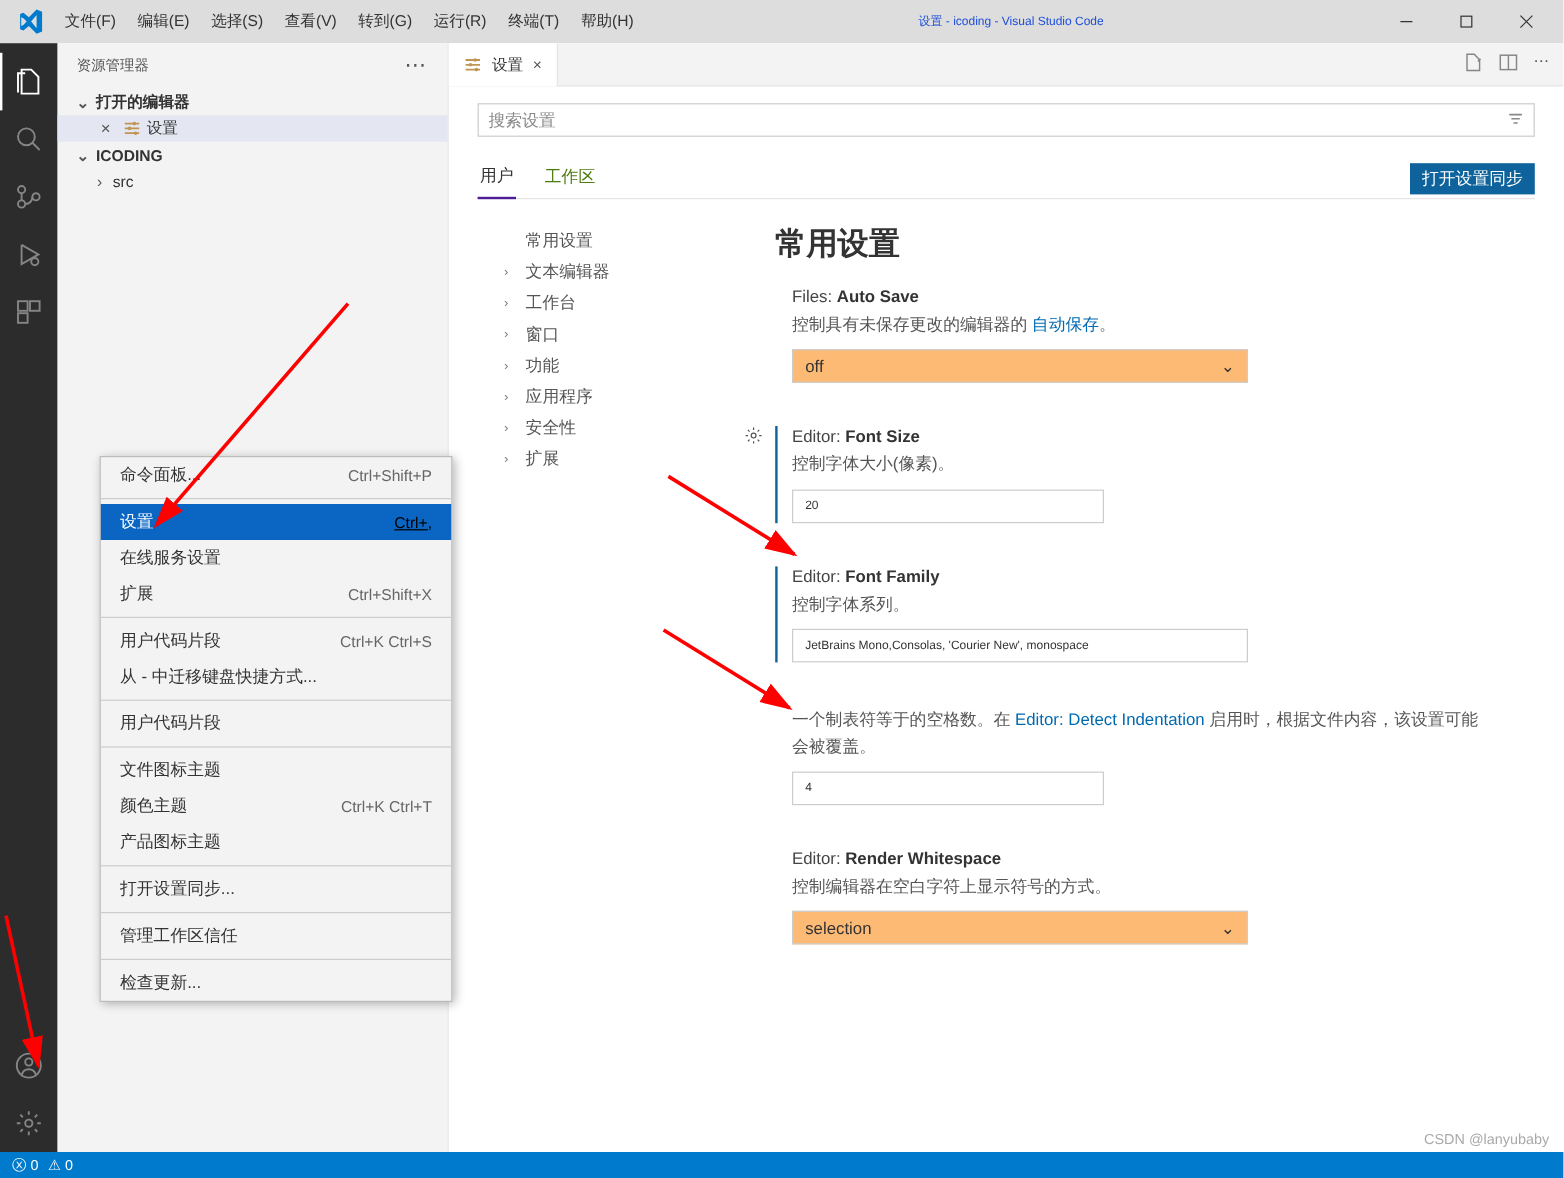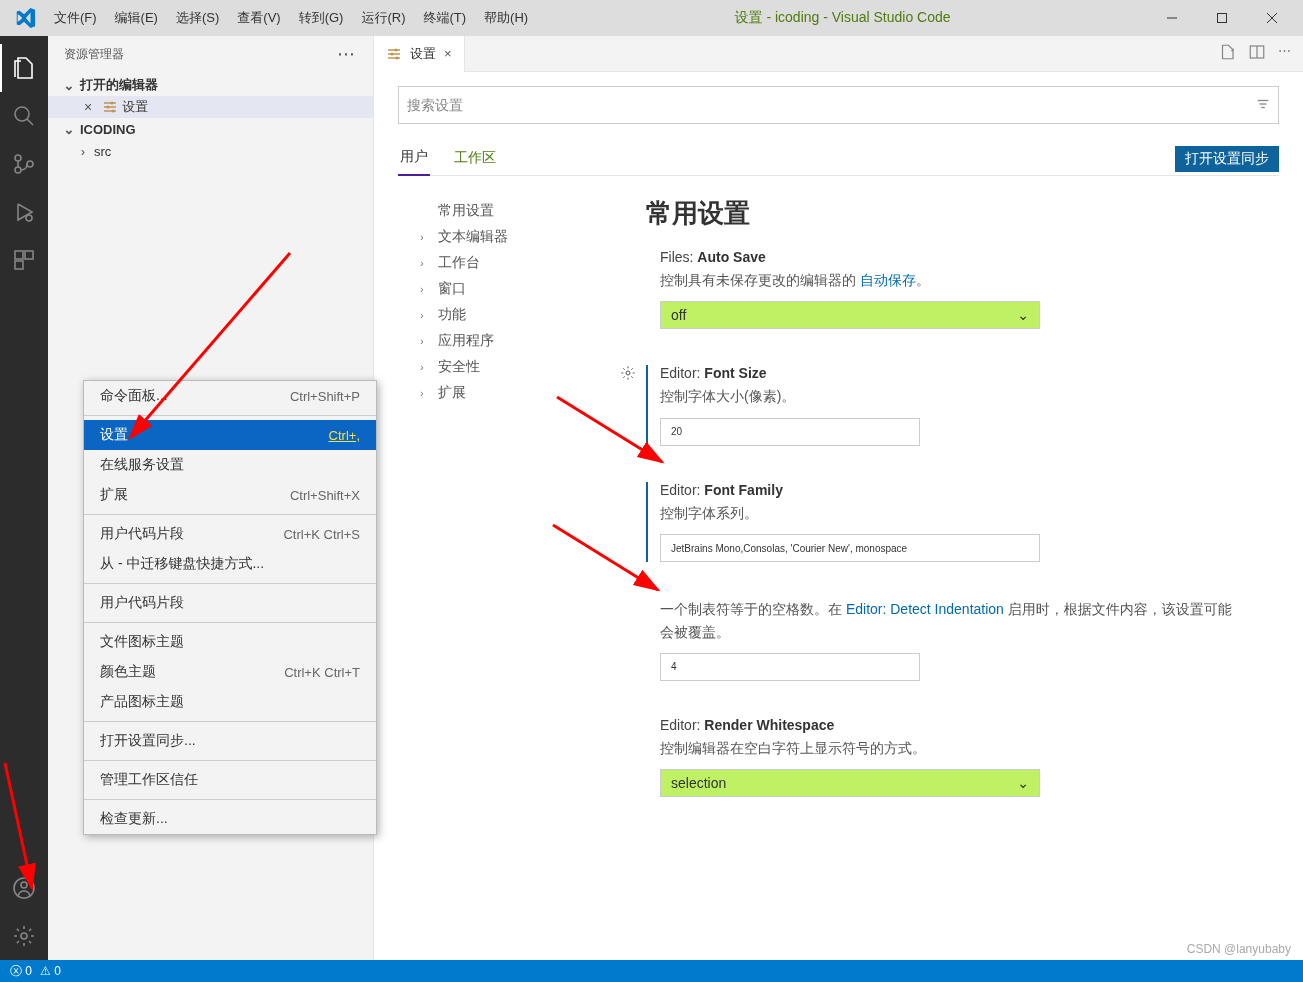--- a/index.html
+++ b/index.html
@@ -1,21 +1,21 @@
 <!DOCTYPE html>
 <html><head>
 <meta charset="utf-8">
 <style>
 * { margin: 0; padding: 0; box-sizing: border-box; font-family: -apple-system, "Segoe UI", "Microsoft YaHei", sans-serif; }
 body { width: 1303px; height: 982px; overflow: hidden; background: #fff; font-size: 13px; color: #333; }
 .titlebar { height: 36px; background: #dddddd; display: flex; align-items: center; padding: 0 8px; }
 .titlebar .logo { width: 22px; height: 22px; margin: 0 10px 0 6px; }
 .menubar { display: flex; gap: 2px; }
 .menubar span { padding: 4px 8px; cursor: default; font-size: 13px; color: #333; }
-.title-center { flex: 1; text-align: center; color: #4d7c0f; font-size: 14px; }
+.title-center { flex: 1; text-align: center; color: #1d4ed8; font-size: 10px; }
 .win-controls { display: flex; gap: 4px; }
 .win-controls .wc { width: 46px; height: 30px; display: flex; align-items: center; justify-content: center; }
 .main { display: flex; height: calc(100% - 36px - 22px); }
 .activity-bar { width: 48px; background: #2c2c2c; display: flex; flex-direction: column; align-items: center; padding-top: 8px; }
 .activity-bar .ab-item { width: 48px; height: 48px; display: flex; align-items: center; justify-content: center; position: relative; }
 .activity-bar .ab-item.active::before { content: ""; position: absolute; left: 0; top: 0; bottom: 0; width: 2px; background: #fff; }
 .activity-bar .ab-item svg { width: 24px; height: 24px; }
 .ab-spacer { flex: 1; }
 .sidebar { width: 326px; background: #f3f3f3; border-right: 1px solid #e5e5e5; display: flex; flex-direction: column; }
 .sidebar-header { height: 36px; display: flex; align-items: center; justify-content: space-between; padding: 15px 16px; font-size: 12px; color: #555; }
@@ -29,51 +29,51 @@
 .tree-row .set-icon { width: 16px; height: 16px; }
 .tree-indent-1 { padding-left: 28px; }
 .editor-area { flex: 1; display: flex; flex-direction: column; background: #fff; position: relative; }
 .tabs-row { height: 36px; background: #f3f3f3; display: flex; align-items: center; border-bottom: 1px solid #e5e5e5; }
 .tab { height: 36px; background: #fff; display: flex; align-items: center; padding: 0 12px; gap: 8px; border-right: 1px solid #e5e5e5; font-size: 13px; }
 .tab .set-icon { width: 16px; height: 16px; }
 .tab .close { color: #555; }
 .tabs-spacer { flex: 1; }
 .tabs-actions { display: flex; gap: 12px; padding-right: 12px; color: #555; }
 .settings-body { flex: 1; padding: 14px 24px 0 24px; overflow: hidden; position: relative; display: flex; flex-direction: column; }
-.search-box { height: 38px; border: 1px solid #cccccc; background: #fff; display: flex; align-items: center; padding: 0 8px; color: #888; }
+.search-box { height: 28px; border: 1px solid #cccccc; background: #fff; display: flex; align-items: center; padding: 0 8px; color: #888; }
 .search-box input { border: none; outline: none; flex: 1; font-size: 14px; color: #333; }
 .search-box input::placeholder { color: #888; }
 .filter-icon { color: #888; }
 .scope-row { display: flex; align-items: center; margin-top: 18px; border-bottom: 1px solid #e5e5e5; }
 .scope-tab { padding: 6px 2px 8px 2px; margin-right: 22px; font-size: 14px; color: #4d7c0f; }
 .scope-tab.active { color: #333; border-bottom: 2px solid #4c1d95; margin-bottom: -1px; }
 .sync-btn { margin-left: auto; background: #0e639c; color: #fff; padding: 4px 10px; font-size: 14px; }
 .settings-columns { display: flex; margin-top: 14px; flex: 1; overflow: hidden; }
 .toc { width: 218px; padding: 8px 8px 0 22px; font-size: 14px; color: #555; }
 .toc-row { display: flex; align-items: center; height: 26px; gap: 6px; }
 .toc-row .chev { width: 12px; color: #777; font-size: 11px; }
 .settings-list { flex: 1; padding: 4px 40px 0 30px; overflow: auto; position: relative; }
 .settings-list h1 { font-size: 26px; font-weight: 700; margin: 2px 0 18px 0; color: #333; }
 .setting { margin-bottom: 36px; position: relative; padding-left: 14px; }
 .setting.modified::before { content: ""; position: absolute; left: 0; top: 0; bottom: 0; width: 2px; background: #0e639c; }
 .setting .label { font-size: 14px; color: #444; margin-bottom: 4px; }
 .setting .label b { color: #333; font-weight: 600; }
 .setting .desc { font-size: 14px; color: #555; margin-bottom: 10px; line-height: 1.6; }
 .setting .desc a { color: #006ab1; text-decoration: none; }
-.select-box { height: 28px; border: 1px solid #cccccc; background: #bef264; display: flex; align-items: center; justify-content: space-between; padding: 0 10px; width: 380px; font-size: 14px; color: #333; }
+.select-box { height: 28px; border: 1px solid #cccccc; background: #fdba74; display: flex; align-items: center; justify-content: space-between; padding: 0 10px; width: 380px; font-size: 14px; color: #333; }
 .text-input { height: 28px; border: 1px solid #cccccc; background: #fff; padding: 0 10px; font-size: 10px; color: #333; display: flex; align-items: center; }
 .num-input { width: 260px; }
 .ff-input { width: 380px; }
 .gear-hover { position: absolute; left: -26px; top: 0; color: #555; }
 .context-menu { position: absolute; left: 83px; top: 380px; width: 294px; background: #f3f3f3; box-shadow: 2px 2px 8px rgba(0,0,0,0.3); border: 1px solid #bbb; font-size: 14px; color: #333; z-index: 50; }
 .cm-item { display: flex; align-items: center; justify-content: space-between; padding: 6px 16px; height: 30px; }
 .cm-item.selected { background: #0a66c2; color: #fff; }
 .cm-sep { height: 1px; background: #ccc; margin: 4px 0; }
 .cm-item .shortcut { color: #666; font-size: 13px; }
-.cm-item.selected .shortcut { color: #fde047; text-decoration: underline; }
+.cm-item.selected .shortcut { color: #000000; text-decoration: underline; }
 .statusbar { height: 22px; background: #007acc; color: #fff; display: flex; align-items: center; padding: 0 10px; font-size: 12px; gap: 8px; }
 .watermark { position: absolute; right: 12px; bottom: 26px; color: #aaa; font-size: 12px; z-index: 100; }
 .arrow { position: absolute; z-index: 60; pointer-events: none; }
 svg.ico path, svg.ico circle, svg.ico rect, svg.ico line, svg.ico polyline { stroke: #858585; stroke-width: 1.6; fill: none; }
 .activity-bar svg.ico.active path, .activity-bar svg.ico.active rect, .activity-bar svg.ico.active polyline { stroke: #fff; }
 </style>
 </head>
 <body>
 
 <div class="titlebar">

